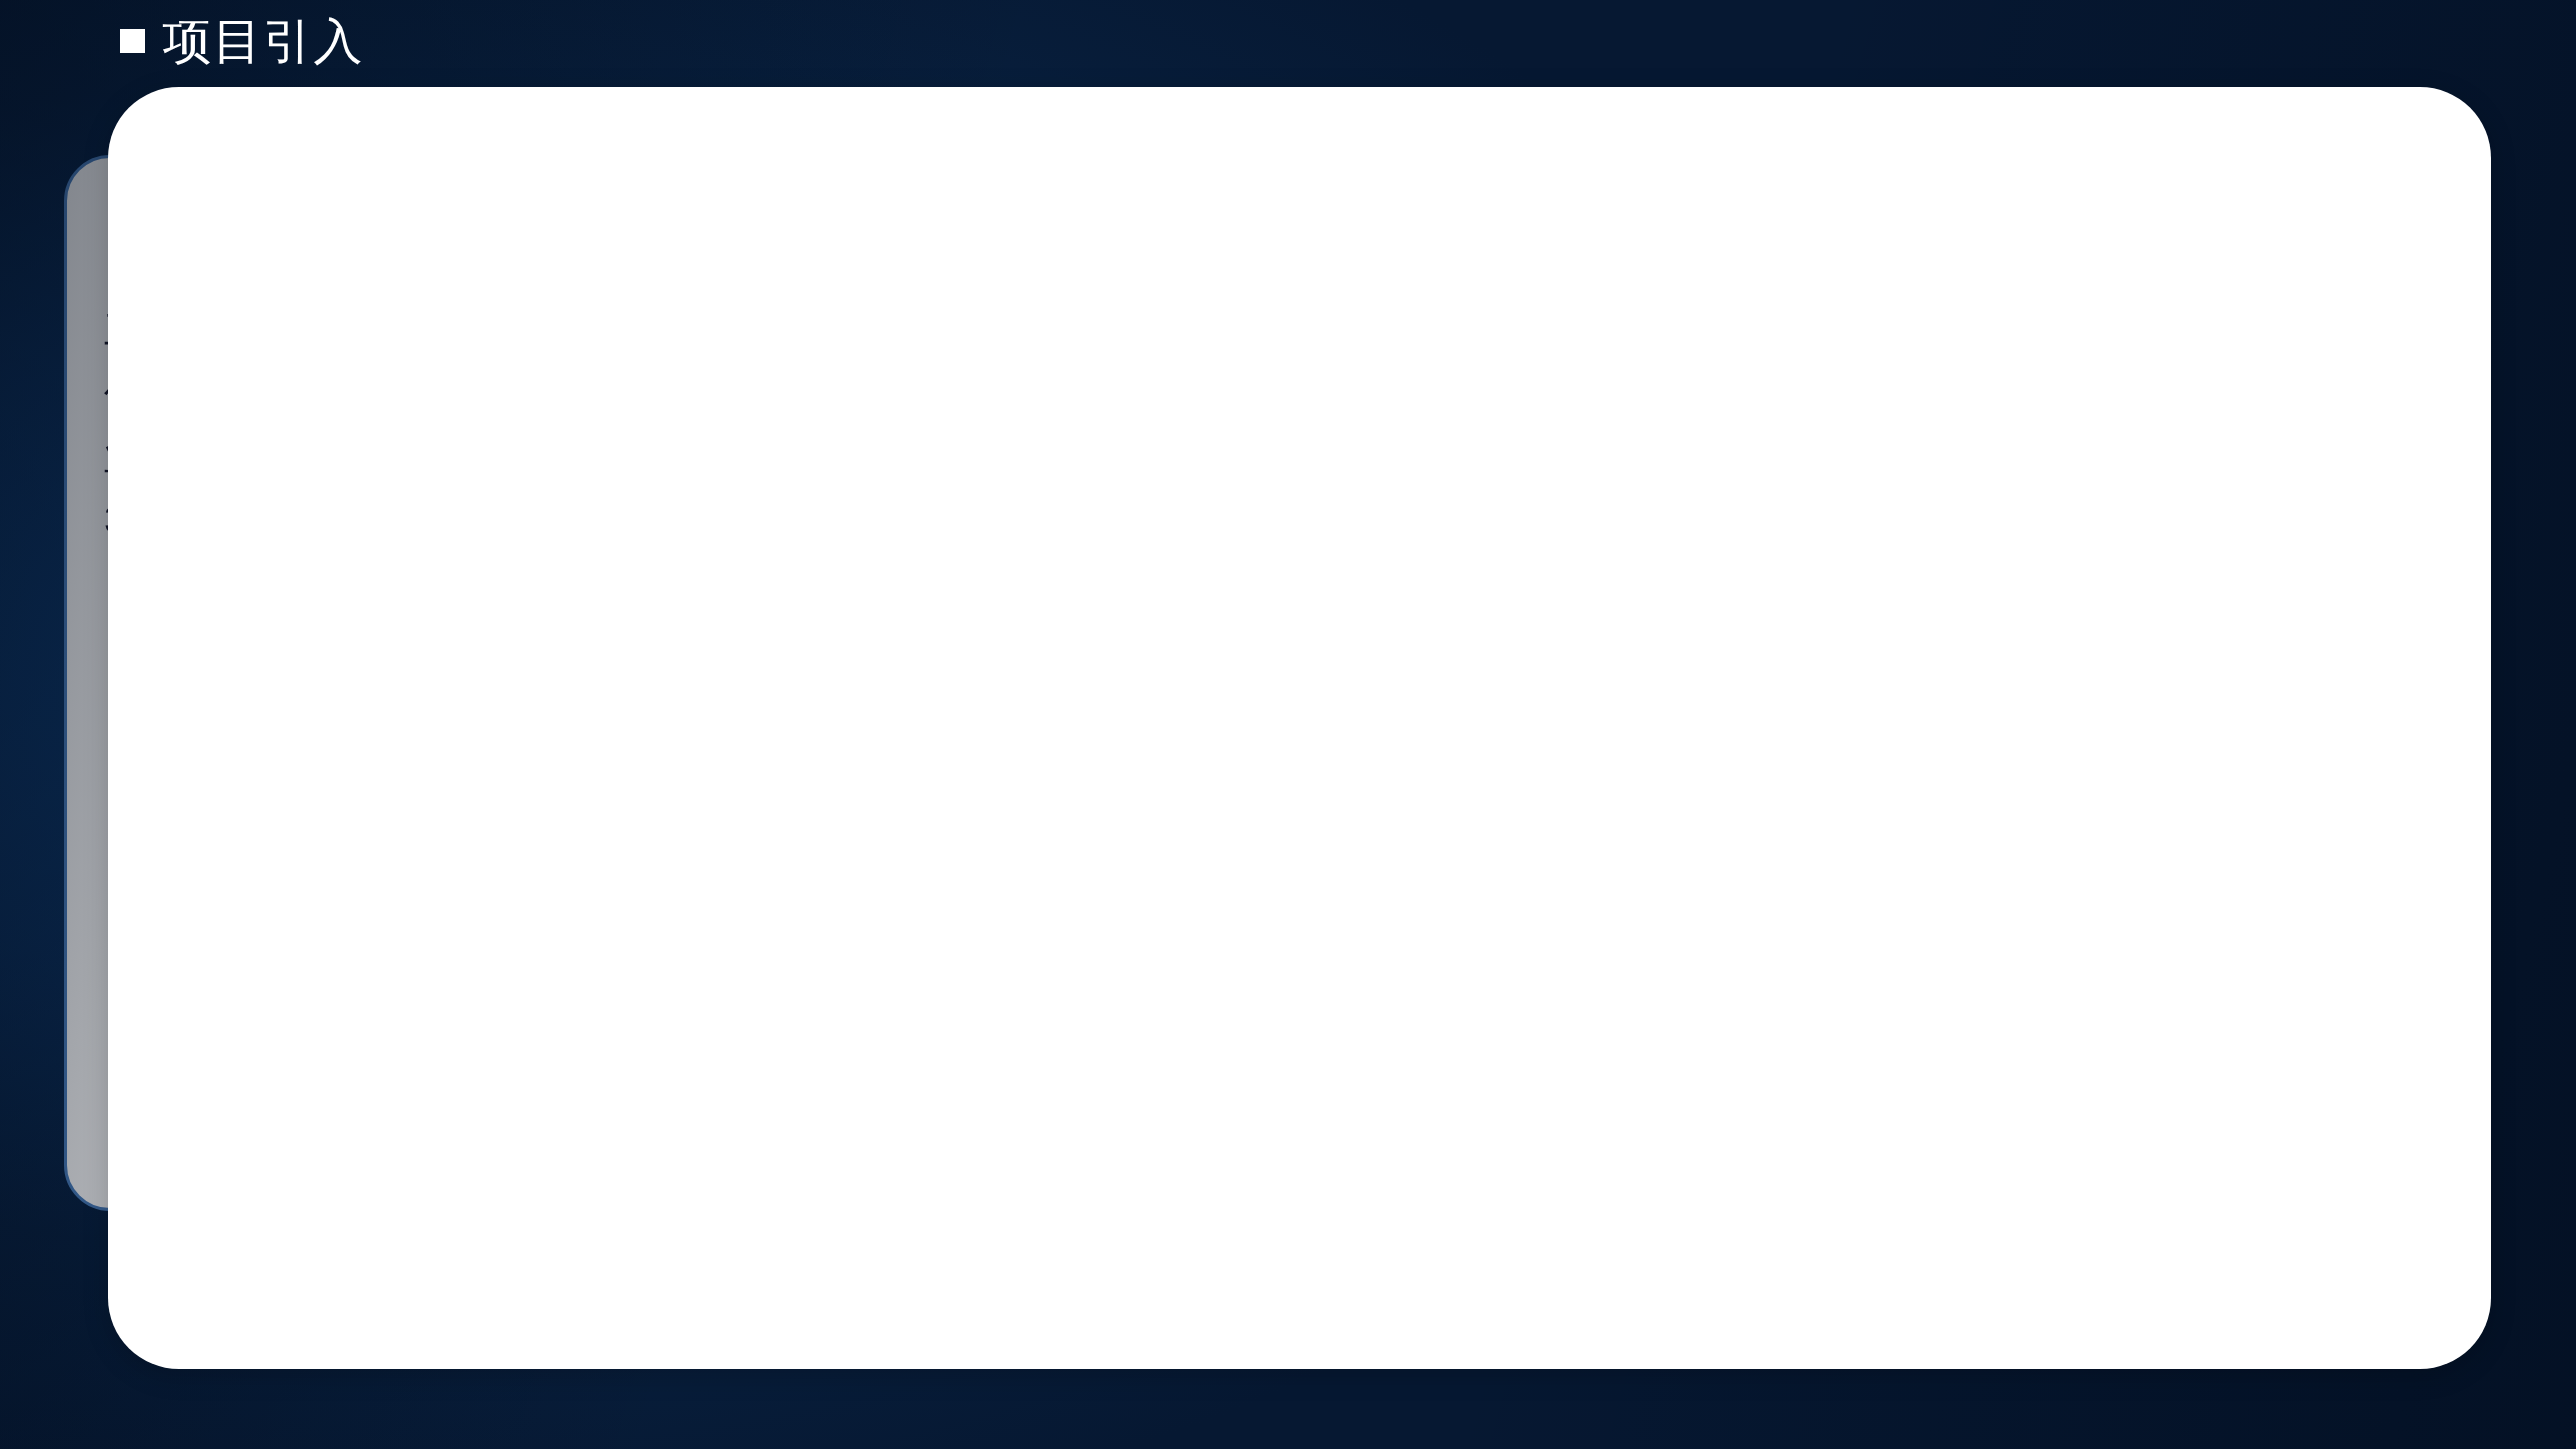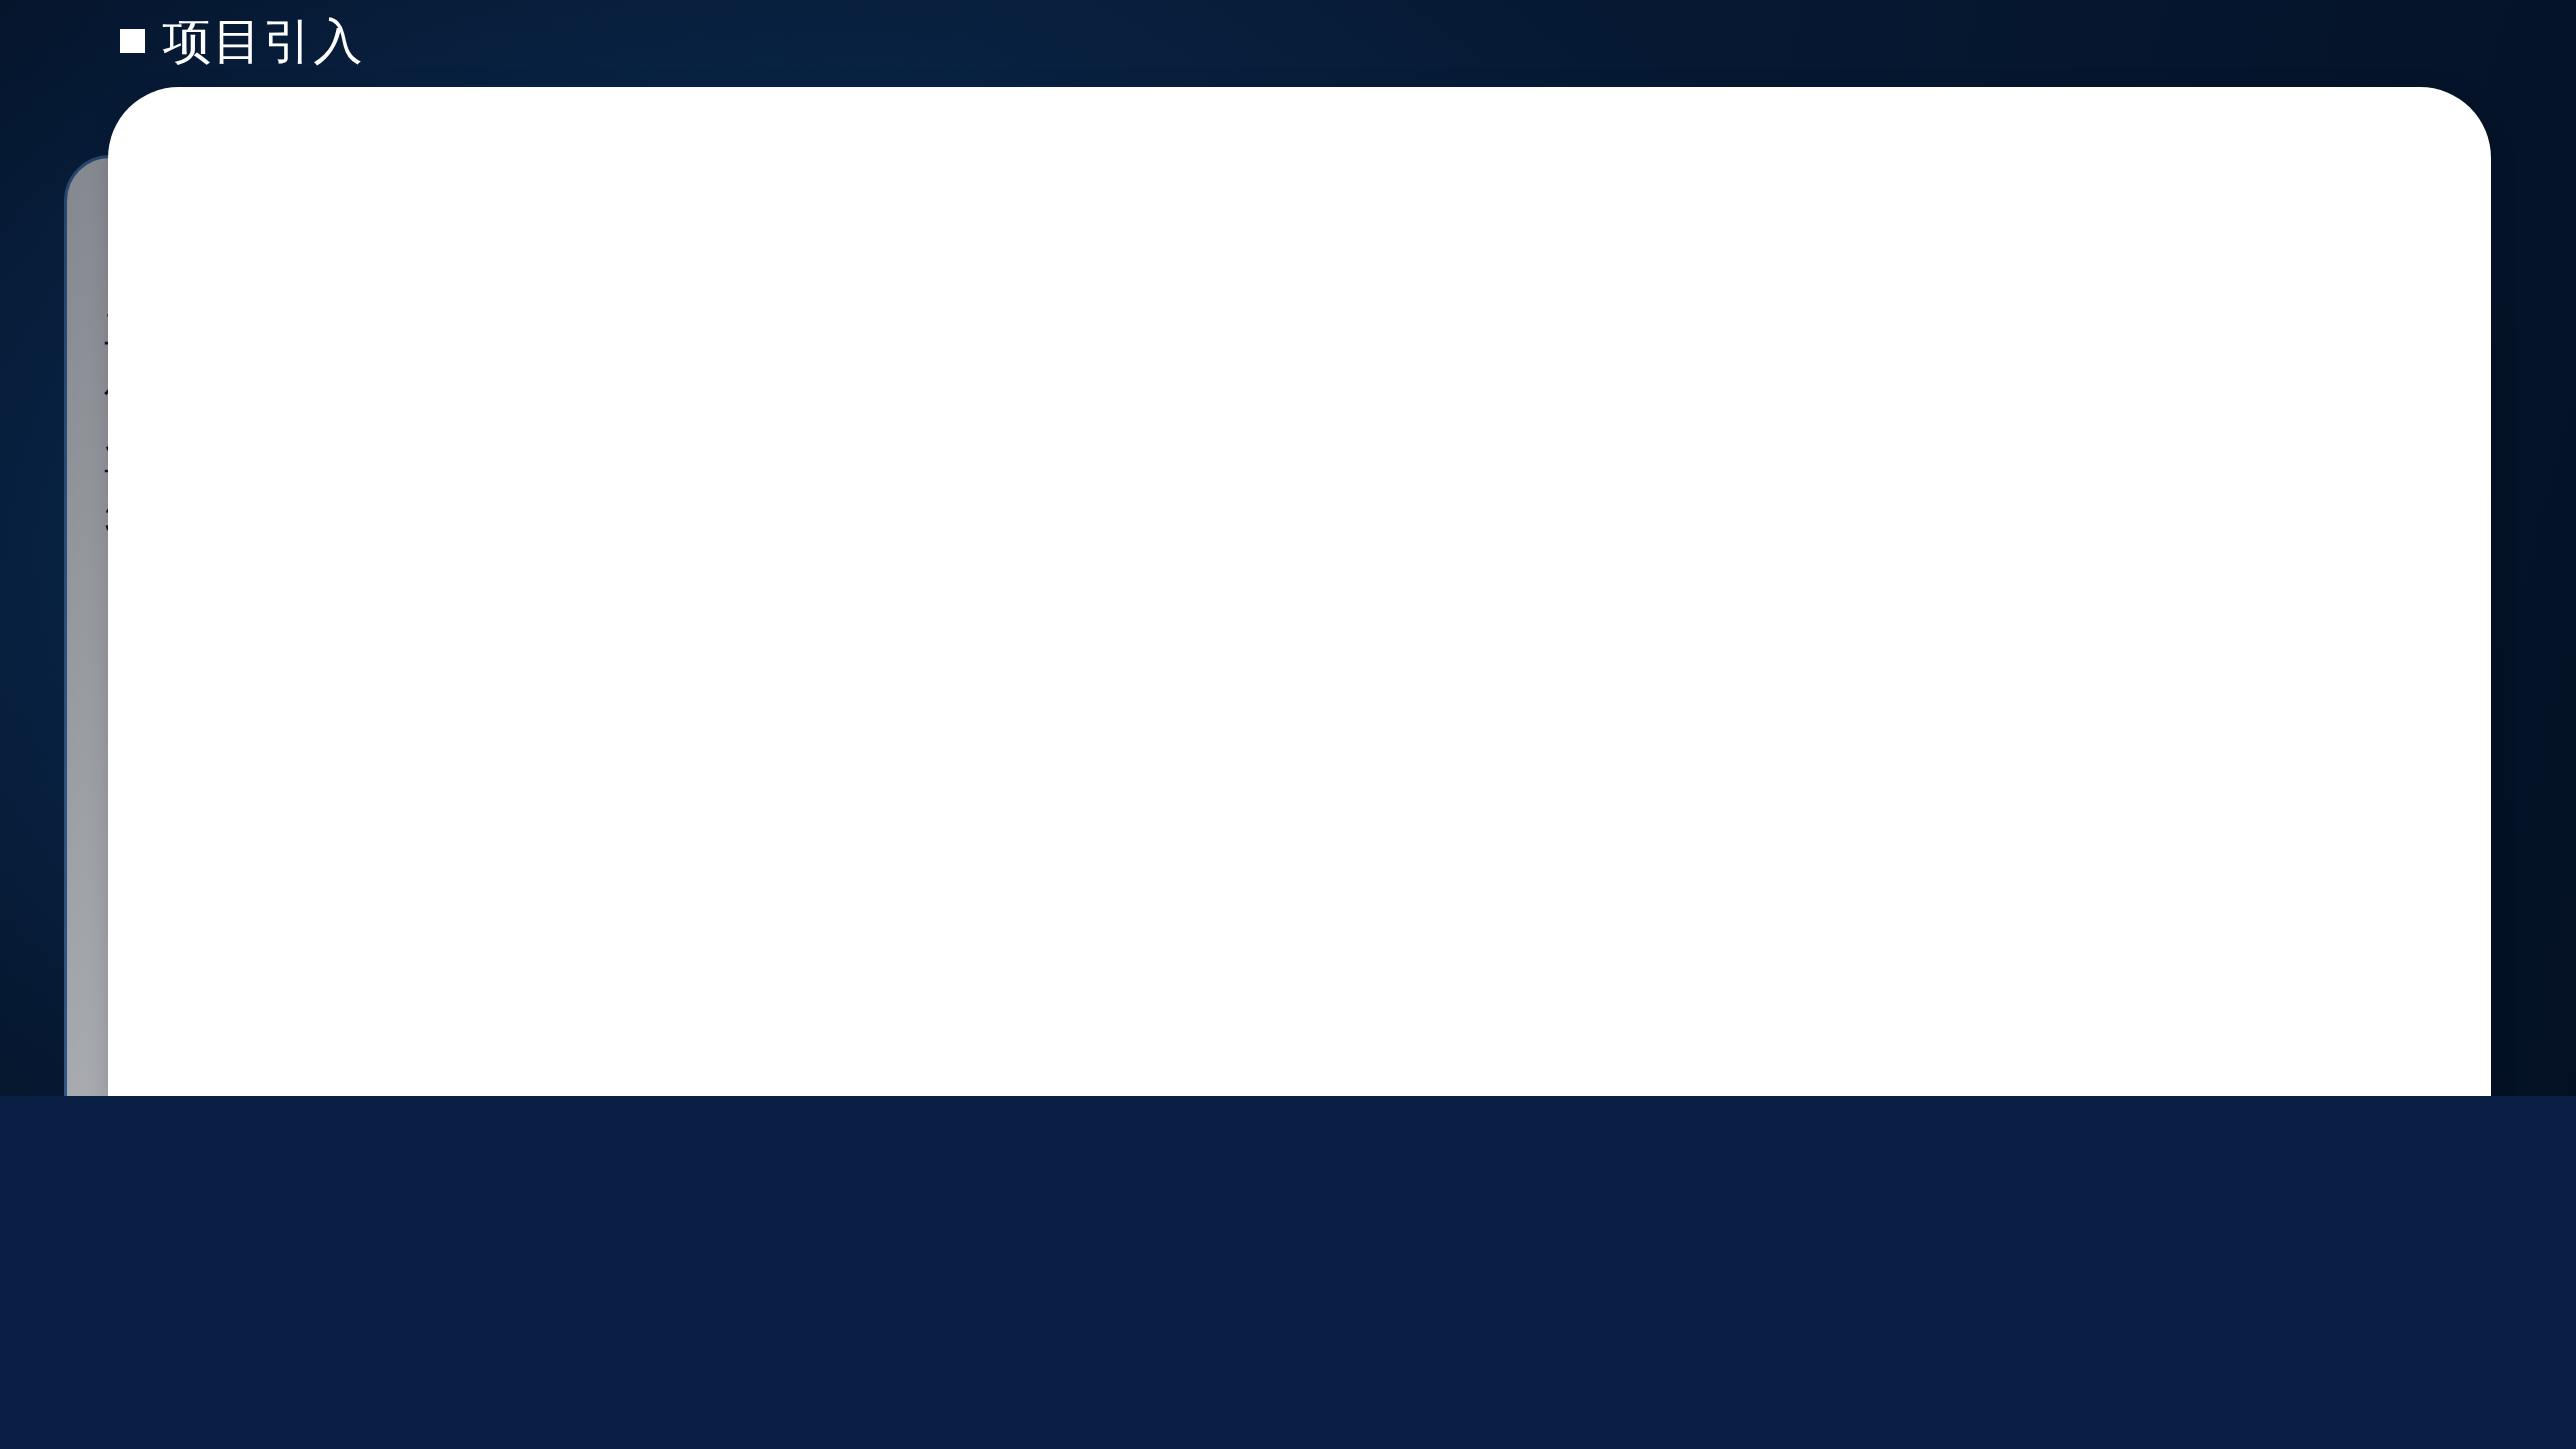--- a/index.html
+++ b/index.html
@@ -10,21 +10,21 @@
     overflow: hidden;
   }
   body {
     font-family: "Liberation Sans", "DejaVu Sans", sans-serif;
     background: #0a1f44;
   }
 
   .slide {
     position: relative;
     width: 2576px;
-    height: 1096px;
+    height: 1449px;
     background:
       radial-gradient(ellipse 1546px 902px at 14% 46%, #0d3a6e 0%, #0b2d57 38%, #08203f 66%, #061832 100%),
       linear-gradient(120deg, #061630 0%, #0b2a52 45%, #06325f 72%, #041428 100%);
     overflow: hidden;
   }
   .slide::after {
     content: "";
     position: absolute;
     inset: 0;
     background: linear-gradient(105deg, rgba(2,10,24,0.55) 0%, rgba(2,10,24,0.0) 35%, rgba(2,10,24,0.0) 62%, rgba(2,12,28,0.6) 100%);

